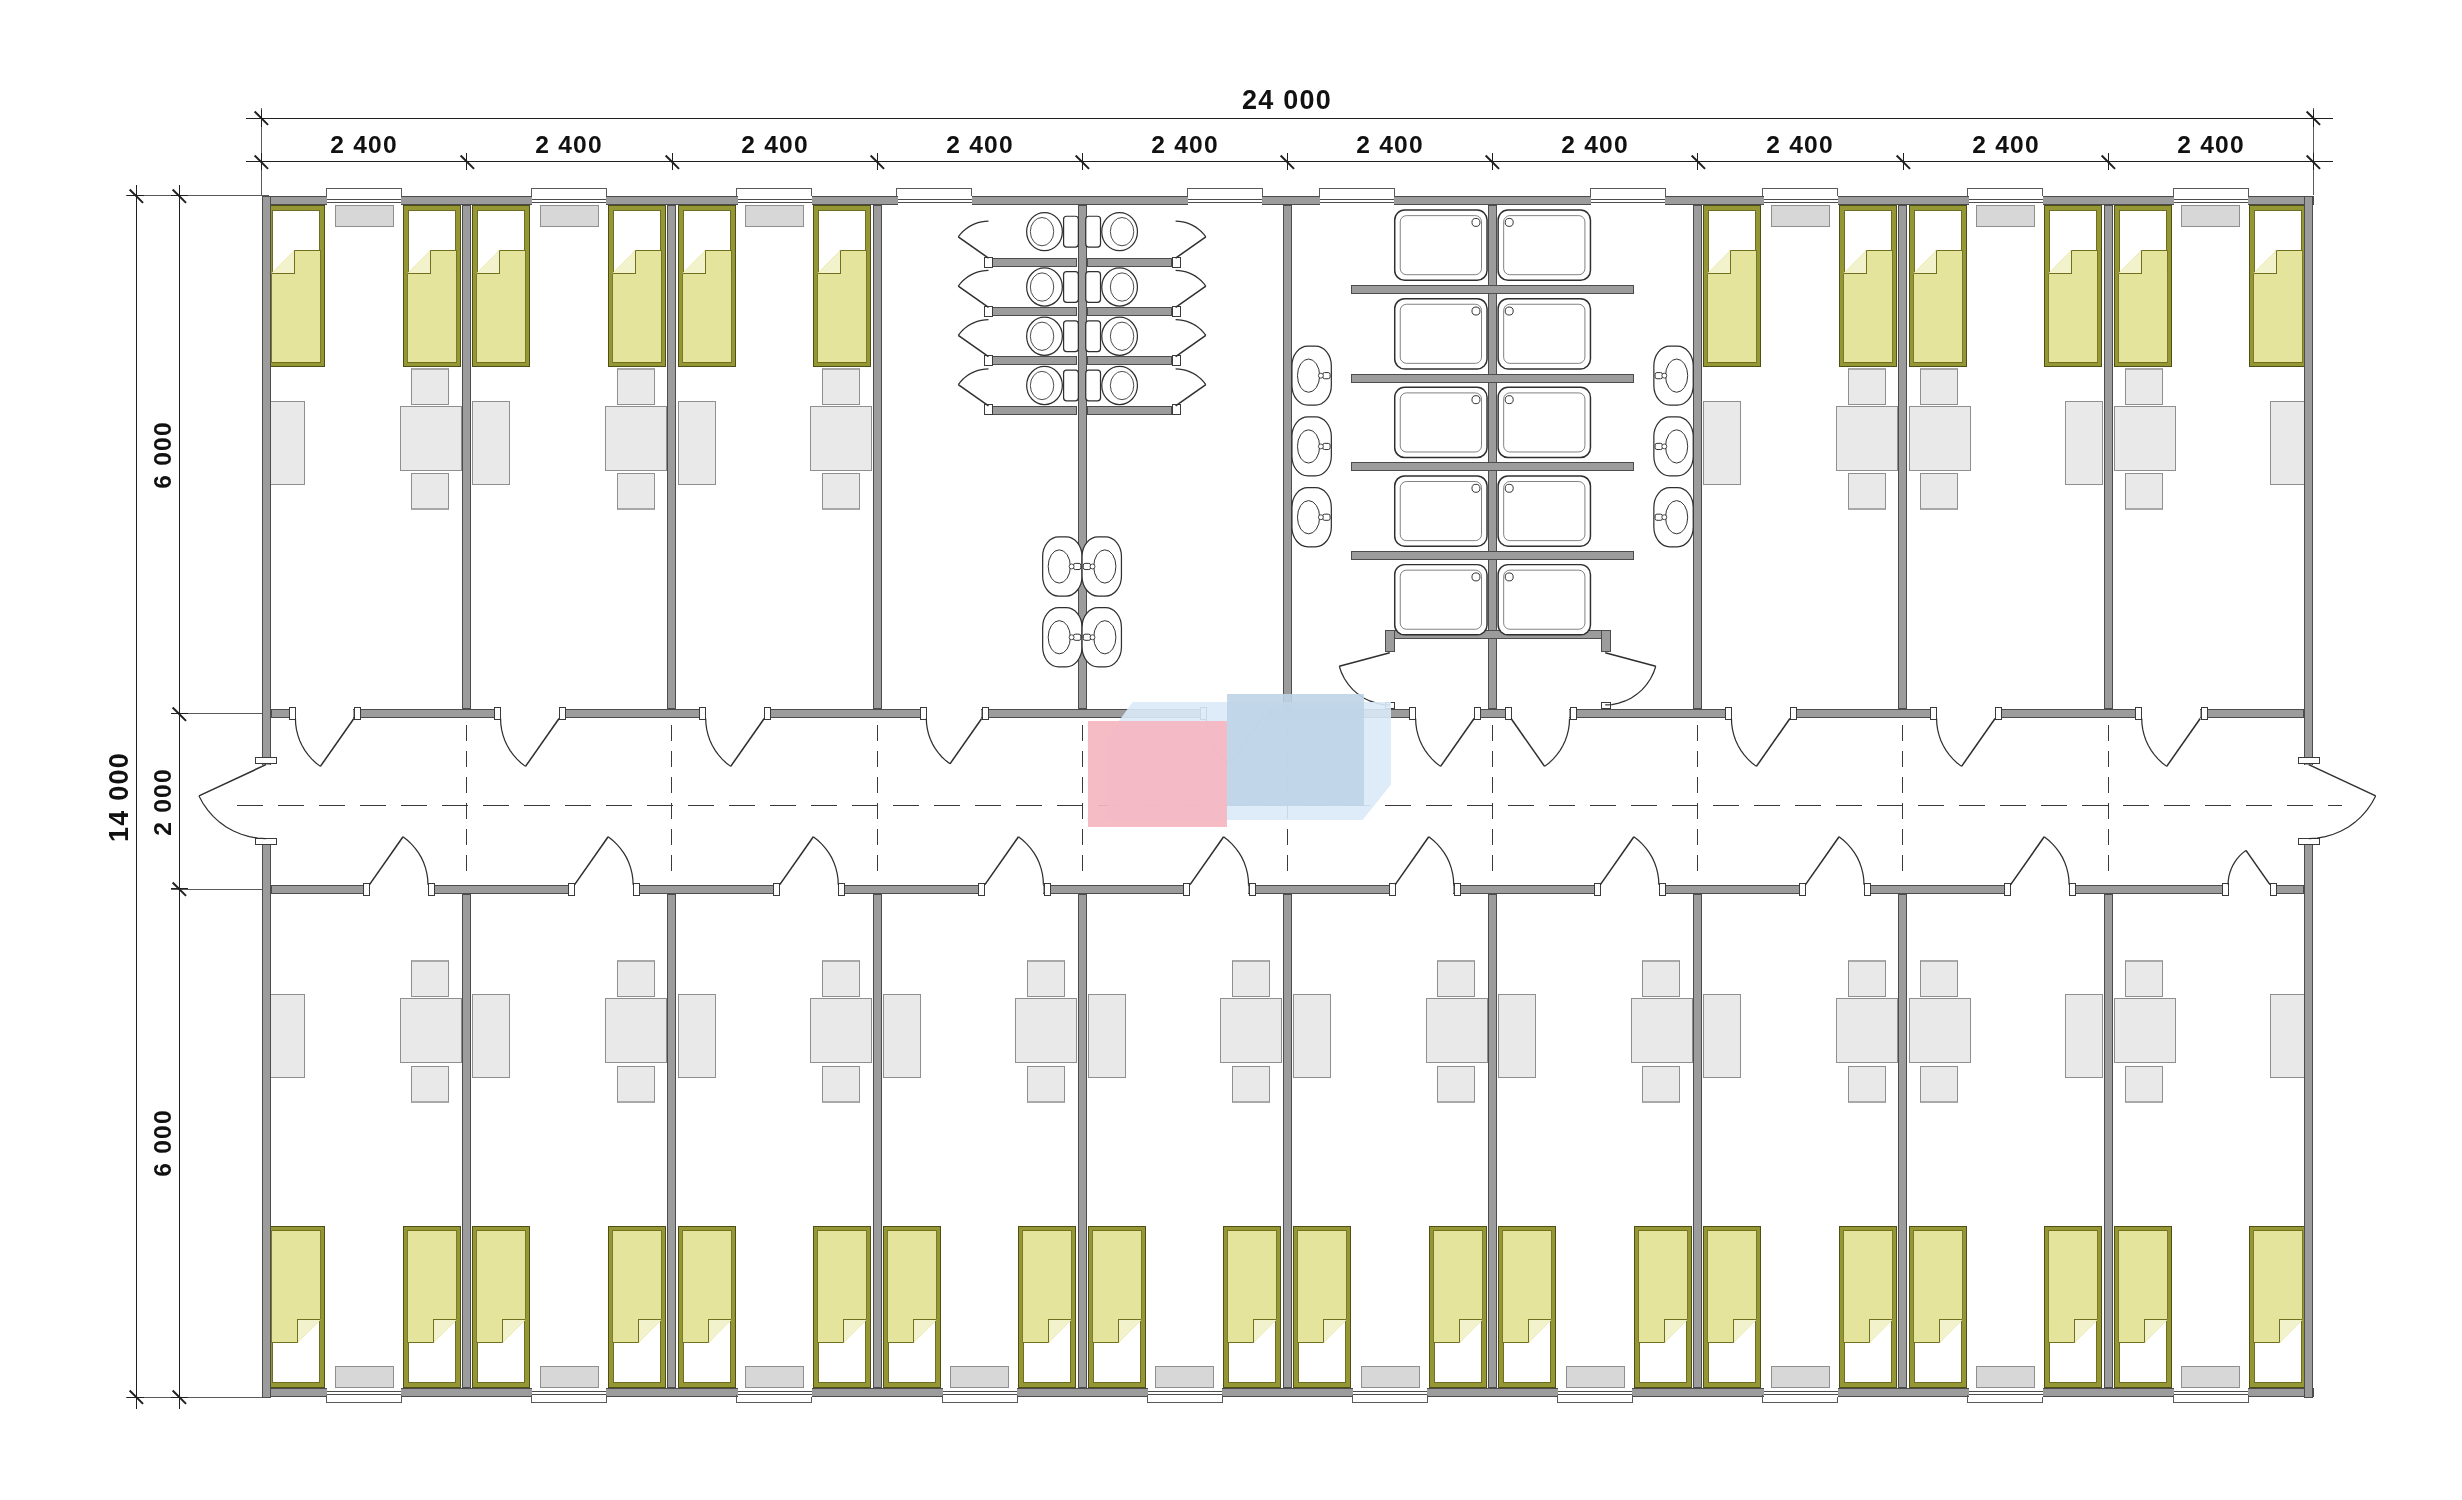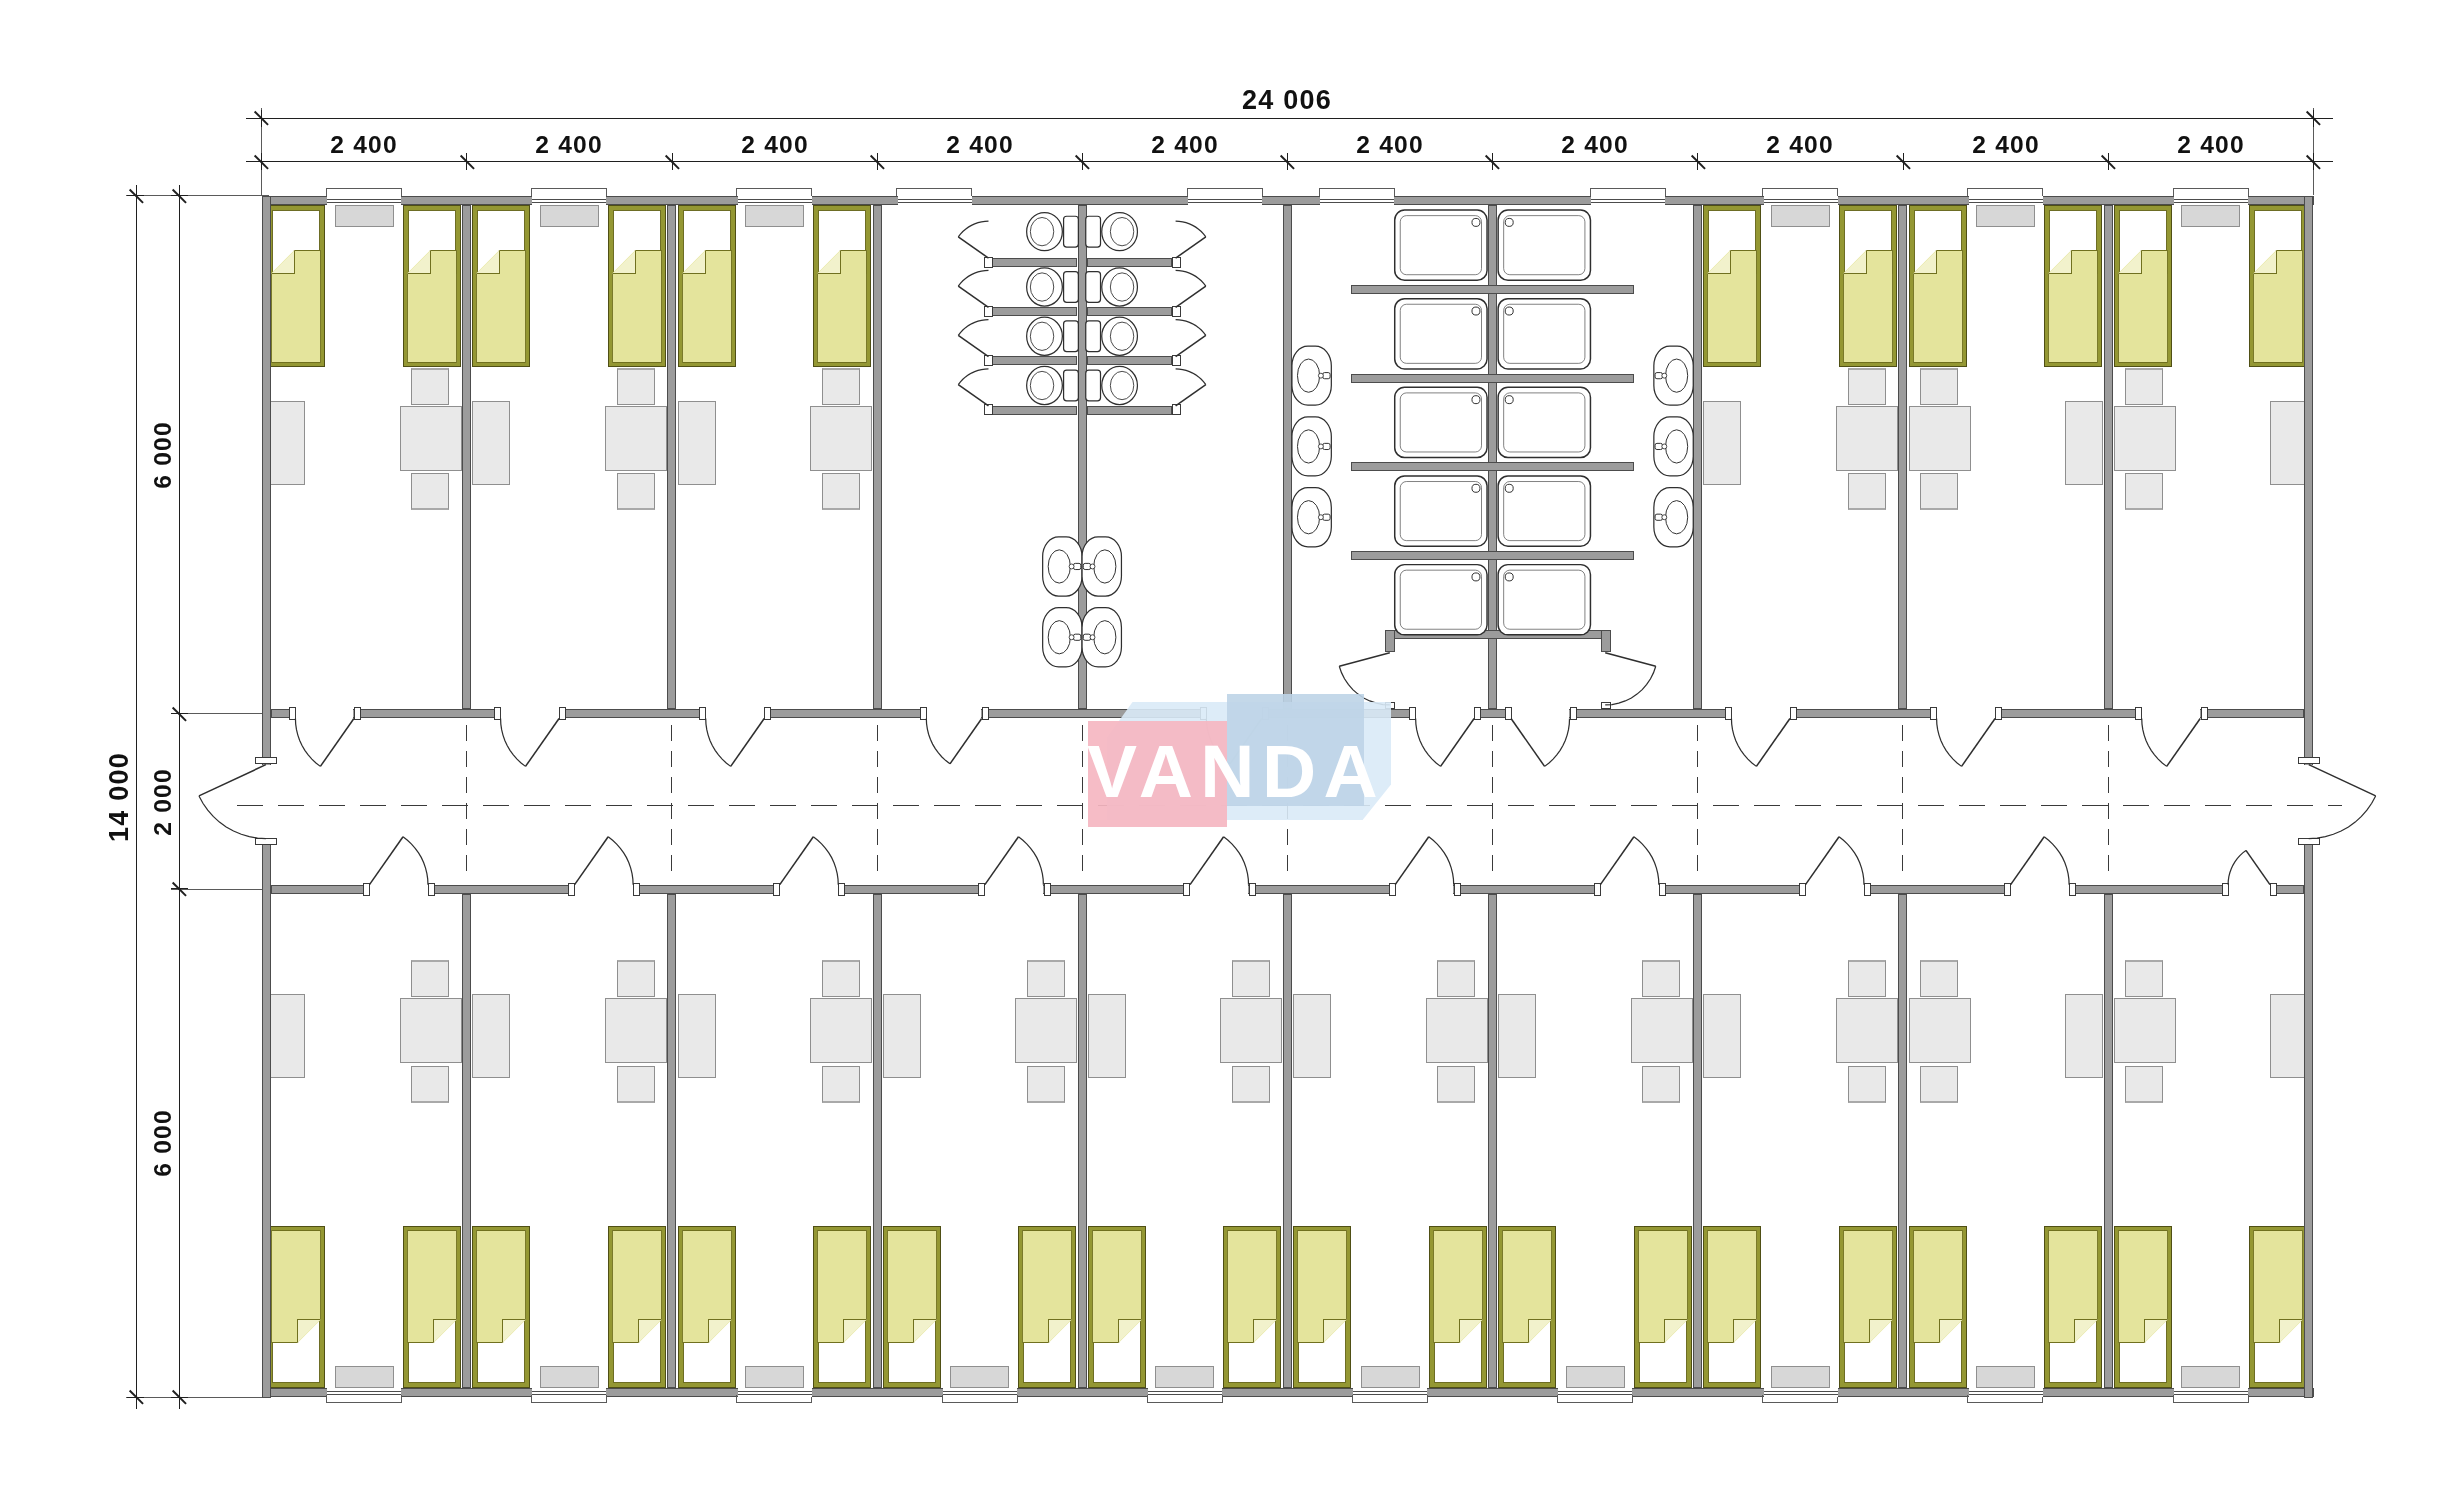--- a/index.html
+++ b/index.html
@@ -193,23 +193,22 @@
       <rect x="2687" y="792" width="64" height="96" rx="26" ry="32" fill="#fff" stroke="#2f2f2f" stroke-width="2"></rect>
       <ellipse cx="2724" cy="840" rx="18" ry="27" fill="none" stroke="#2f2f2f" stroke-width="1.6"></ellipse>
       <rect x="2689" y="835" width="12" height="10" rx="3" fill="#fff" stroke="#2f2f2f" stroke-width="1.6"></rect>
       <circle cx="2704" cy="840" r="4" fill="#fff" stroke="#2f2f2f" stroke-width="1.4"></circle>
     </svg>
 
   <div class="abs logo-shape" style="left:1107px;top:702px;width:284px;height:118px;background:#d9eaf7;opacity:.9;
               clip-path:polygon(9% 0,100% 0,100% 70%,90% 100%,0 100%,0 30%);"></div>
   <div class="abs logo-shape" style="left:1088px;top:721px;width:139px;height:106px;background:#f5b6c1;opacity:.92;"></div>
   <div class="abs logo-shape" style="left:1227px;top:694px;width:137px;height:112px;background:#bed4e7;opacity:.9;"></div>
-  <div class="abs logo-text" style="left:1236px;top:771px;transform:translate(-50%,-50%);">VANDA</div>
 
-  <div class="abs dimtext" style="left:1287px;top:100px;transform:translate(-50%,-50%);font-size:27px;">24 006</div>
+  <div class="abs dimtext" style="left:1287px;top:100px;transform:translate(-50%,-50%);font-size:27px;">24 000</div>
   <div class="abs dimtext" style="left:119px;top:797px;transform:translate(-50%,-50%) rotate(-90deg);font-size:27px;">14 000</div>
   <div class="abs dimtext" style="left:163px;top:455px;transform:translate(-50%,-50%) rotate(-90deg);">6 000</div>
   <div class="abs dimtext" style="left:163px;top:802px;transform:translate(-50%,-50%) rotate(-90deg);">2 000</div>
   <div class="abs dimtext" style="left:163px;top:1143px;transform:translate(-50%,-50%) rotate(-90deg);">6 000</div>
 <div class="abs wall" style="left: 262px; top: 196px; width: 2052px; height: 9.2px;"></div>
     <div class="abs wall" style="left: 262px; top: 1388px; width: 2052px; height: 9.2px;"></div>
     <div class="abs wall" style="left: 262px; top: 196px; width: 9.2px; height: 1202px;"></div>
     <div class="abs wall" style="left: 2304px; top: 196px; width: 9.2px; height: 1202px;"></div>
     <div class="abs wall" style="left: 271px; top: 709px; width: 2033px; height: 9.2px;"></div>
     <div class="abs wall" style="left: 271px; top: 885px; width: 2033px; height: 9.2px;"></div>

